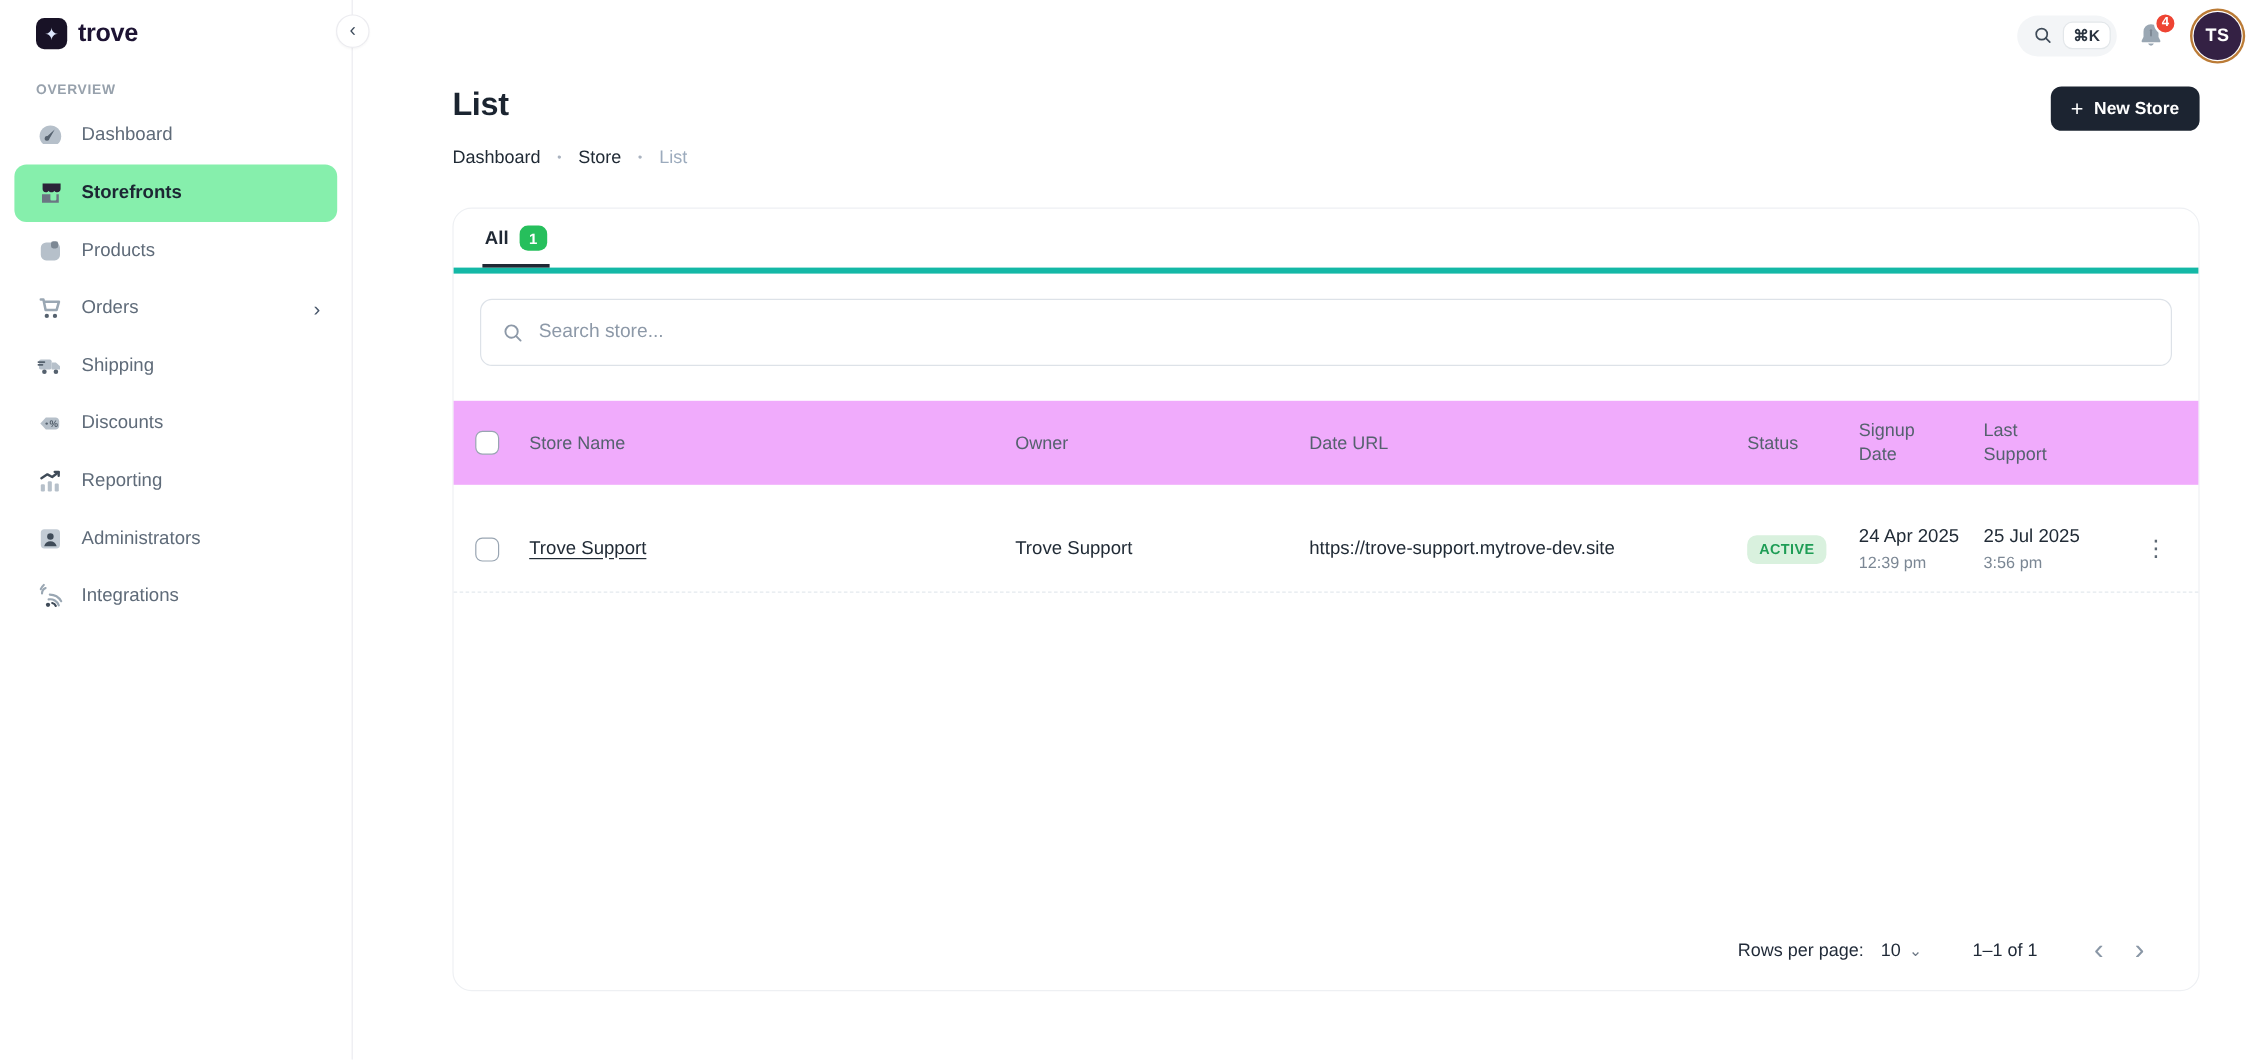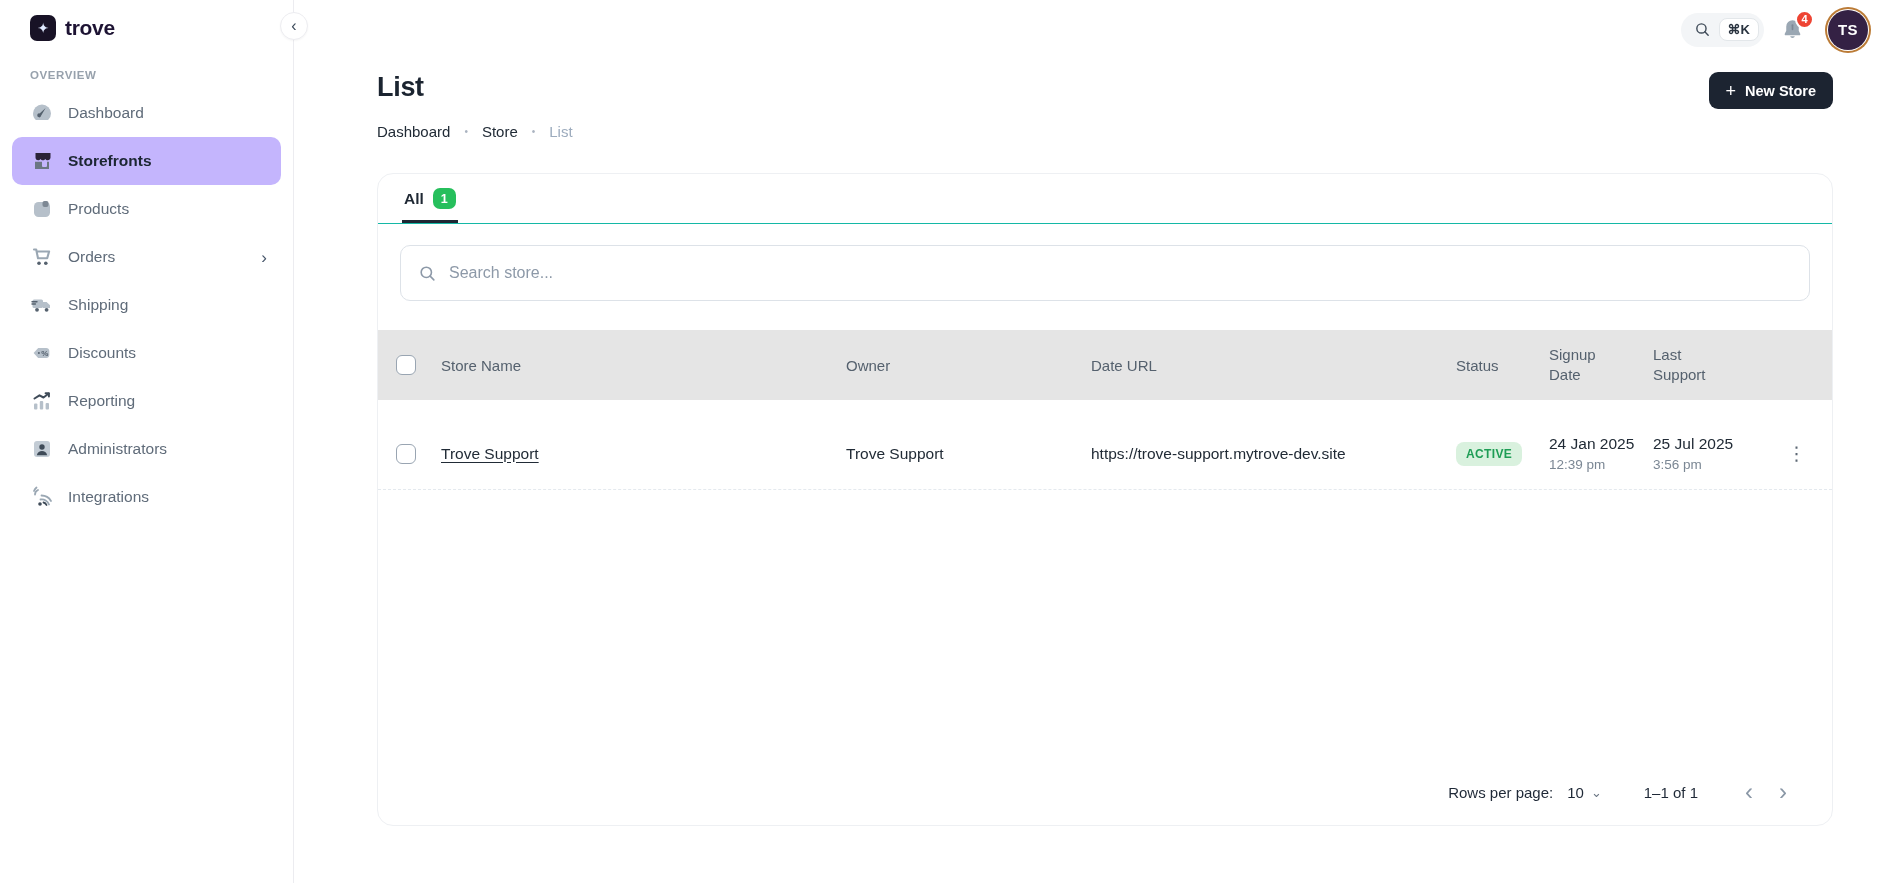--- a/index.html
+++ b/index.html
@@ -15,21 +15,21 @@
   .logo-text { font-size:21px; font-weight:800; color:#1d1333; letter-spacing:-0.3px; }
   .collapse-btn { position:absolute; top:12px; left:280px; width:28px; height:28px;
     border-radius:50%; background:#fff; border:1px solid #ececf0; display:flex;
     align-items:center; justify-content:center; color:#3c4a5a; font-size:16px;
     cursor:pointer; box-shadow:0 1px 2px rgba(0,0,0,.04); }
   .section-label { margin:28px 0 8px 30px; font-size:11.5px; font-weight:700;
     color:#97a1ac; letter-spacing:.05em; }
   .nav-item { display:flex; align-items:center; gap:14px; height:48px;
     margin:0 12px; padding:0 14px 0 18px; border-radius:10px; cursor:pointer; }
   .nav-item .nav-label { font-size:15.5px; font-weight:500; color:#5f6b79; }
-  .nav-item.active { background:#c4b5fd; }
+  .nav-item.active { background:#86efac; }
   .nav-item.active .nav-label { color:#1c2633; font-weight:700; }
   .nav-ico { width:24px; height:24px; flex:0 0 24px; }
   .nav-chev { margin-left:auto; color:#47566a; font-size:17px; line-height:1; }
 
   
   .main { margin-left:294px; position:relative; height:883px; }
   .topbar { display:flex; justify-content:flex-end; align-items:center;
     gap:16px; padding:9px 15px 0 0; height:50px; }
   .search-pill { display:flex; align-items:center; gap:8px; background:#f3f5f7;
     border-radius:999px; height:34px; padding:0 5px 0 13px; cursor:pointer; }
@@ -52,37 +52,37 @@
   .crumb-sep { color:#aab3c0; font-size:10px; }
   .crumb.current { color:#9cabbd; cursor:default; }
   .new-store-btn { display:flex; align-items:center; gap:9px; background:#1c2431;
     color:#fff; border:none; border-radius:9px; height:37px; padding:0 17px;
     font-size:14.5px; font-weight:600; cursor:pointer; font-family:inherit; }
   .plus-glyph { font-size:18px; font-weight:400; line-height:1; }
 
   
   .card { margin:33px 54px 0 83px; height:653px; border:1px solid #eef0f3;
     border-radius:16px; display:flex; flex-direction:column; background:#fff; }
-  .tabbar { display:flex; padding:0 24px; border-bottom:1px solid #14b8a6;align-items:flex-end; }
+  .tabbar { display:flex; padding:0 24px; border-bottom:5px solid #14b8a6;align-items:flex-end; }
   .tab { display:flex; align-items:center; gap:9px; padding:14px 2px 11px;
     border-bottom:3px solid #1f2834; cursor:pointer; }
   .tab-label { font-size:15.5px; font-weight:700; color:#1f2834; }
   .tab-count { background:#26bf5c; color:#fff; font-size:12.5px; font-weight:700;
     border-radius:7px; min-width:23px; height:21px; display:flex; align-items:center;
     justify-content:center; padding:0 4px; }
   .searchwrap { margin:21px 22px 0; border:1px solid #dde2e8; border-radius:10px;
     height:56px; display:flex; align-items:center; gap:12px; padding:0 17px; }
   .searchwrap input { border:none; outline:none; flex:1; font-size:16px;
     font-family:inherit; color:#6d28d9; background:transparent; }
   .searchwrap input::placeholder { color:#8d99a8; }
 
   .grid-row { display:grid;
     grid-template-columns:63px 405px 245px 365px 93px 104px 118px 1fr;
     align-items:center; }
-  .thead { margin-top:29px; background:#e5e5e5; min-height:70px;
+  .thead { margin-top:29px; background:#f0abfc; min-height:70px;
     font-size:15px; color:#55616e; font-weight:500; }
   .th-wrap { max-width:76px; line-height:1.35; }
   .trow { min-height:72px; border-bottom:1px dashed #e4e9ee; font-size:15.5px;margin-top:18px; }
   .cb-cell { padding-left:18px; }
   .checkbox { width:20px; height:20px; border:1.5px solid #99a5b2; border-radius:6px;
     background:#fff; cursor:pointer; }
   .store-link { color:#212b36; font-weight:500; text-decoration:underline;
     text-underline-offset:3px; cursor:pointer; }
   .cell-text { color:#212b36; }
   .status-pill { display:inline-block; background:#d9f1de; color:#1e9d55;
@@ -306,21 +306,21 @@
 
     <div class="grid-row trow">
       <div class="cb-cell">
           <div class="checkbox"></div>
         </div>
       <div><a class="store-link">Trove Support</a></div>
       <div class="cell-text">Trove Support</div>
       <div class="cell-text">https://trove-support.mytrove-dev.site</div>
       <div><span class="status-pill">ACTIVE</span></div>
       <div>
-        <div class="date-main">24 Jan 2025</div>
+        <div class="date-main">24 Apr 2025</div>
         <div class="date-sub">12:39 pm</div>
       </div>
       <div>
         <div class="date-main">25 Jul 2025</div>
         <div class="date-sub">3:56 pm</div>
       </div>
       <div class="kebab">
         <span>⋮</span>
       </div>
     </div>

